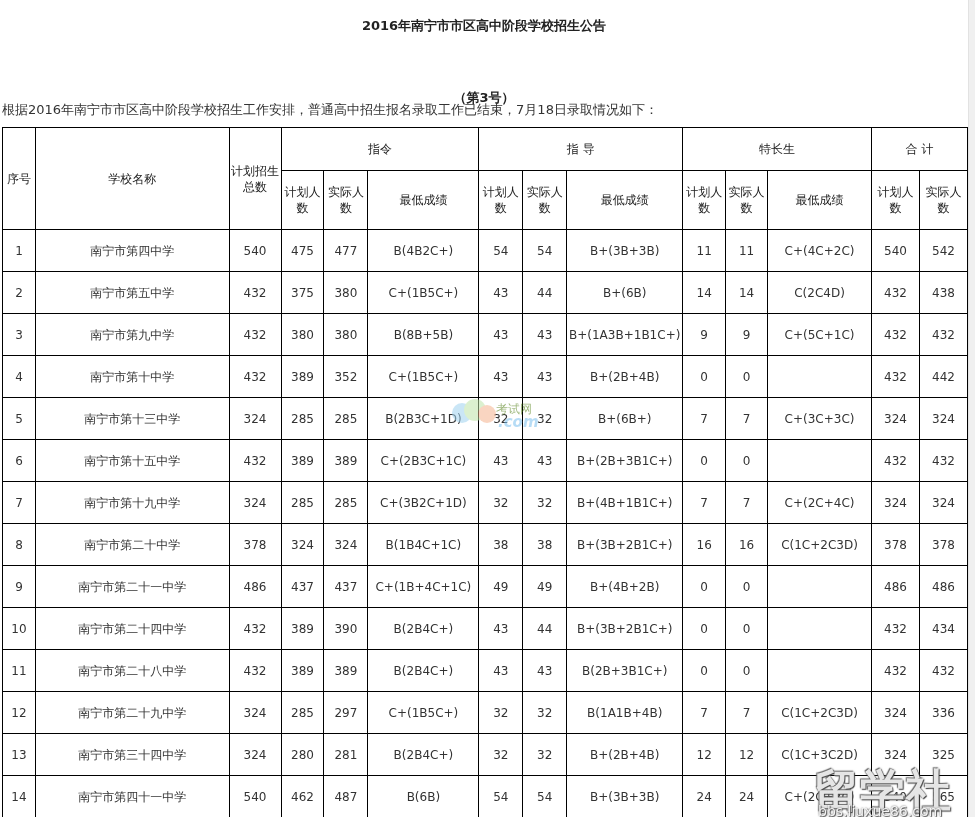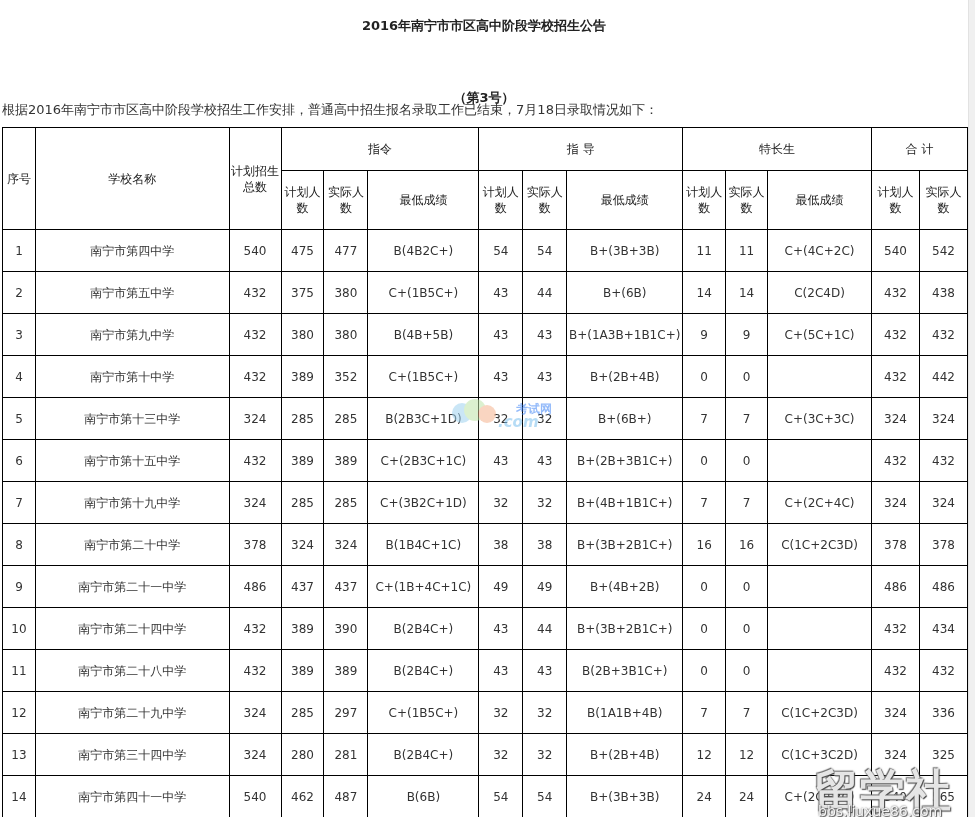--- a/index.html
+++ b/index.html
@@ -41,21 +41,21 @@
     position: absolute; left: 968px; top: 0; width: 7px; height: 817px;
     background: #f0f0f0; border-left: 1px solid #e2e2e2;
   }
   .wm1 {
     position: absolute; left: 452px; top: 388px; width: 110px; height: 40px;
     pointer-events: none; opacity: 0.55;
   }
   .wm1 .c1 { position:absolute; left:0; top:6px; width:20px; height:20px; border-radius:50%; background:#9fd3f0; }
   .wm1 .c2 { position:absolute; left:12px; top:2px; width:22px; height:22px; border-radius:50%; background:#bfe4a8; }
   .wm1 .c3 { position:absolute; left:26px; top:8px; width:18px; height:18px; border-radius:50%; background:#f5b38f; }
-  .wm1 .t { position:absolute; left:44px; top:4px; font-size:12px; font-weight:bold; color:#3b82f6;margin-left:20px; }
+  .wm1 .t { position:absolute; left:44px; top:4px; font-size:12px; font-weight:normal; color:#4d7c0f; }
   .wm1 .t2 { position:absolute; left:46px; top:16px; font-size:15px; font-weight:bold; font-style:italic; color:#7cc0ee; }
   .wm2 {
     position: absolute; left: 812px; top: 752px; width: 156px; height: 65px;
     pointer-events: none;
   }
   .wm2 .big {
     position:absolute; left:2px; top:0; font-size:45px; font-weight:bold; letter-spacing:1px;
     color: rgba(255,255,255,0.85);
     text-shadow: 0 0 2px #555, 1px 1px 1px #444, -1px -1px 1px #777;
   }
@@ -146,21 +146,21 @@
           <td>C(2C4D)</td>
           <td>432</td>
           <td>438</td>
         </tr>
         <tr class="row">
           <td class="seq">3</td>
           <td>南宁市第九中学</td>
           <td>432</td>
           <td>380</td>
           <td>380</td>
-          <td>B(4B+5B)</td>
+          <td>B(8B+5B)</td>
           <td>43</td>
           <td>43</td>
           <td>B+(1A3B+1B1C+)</td>
           <td>9</td>
           <td>9</td>
           <td>C+(5C+1C)</td>
           <td>432</td>
           <td>432</td>
         </tr>
         <tr class="row">

